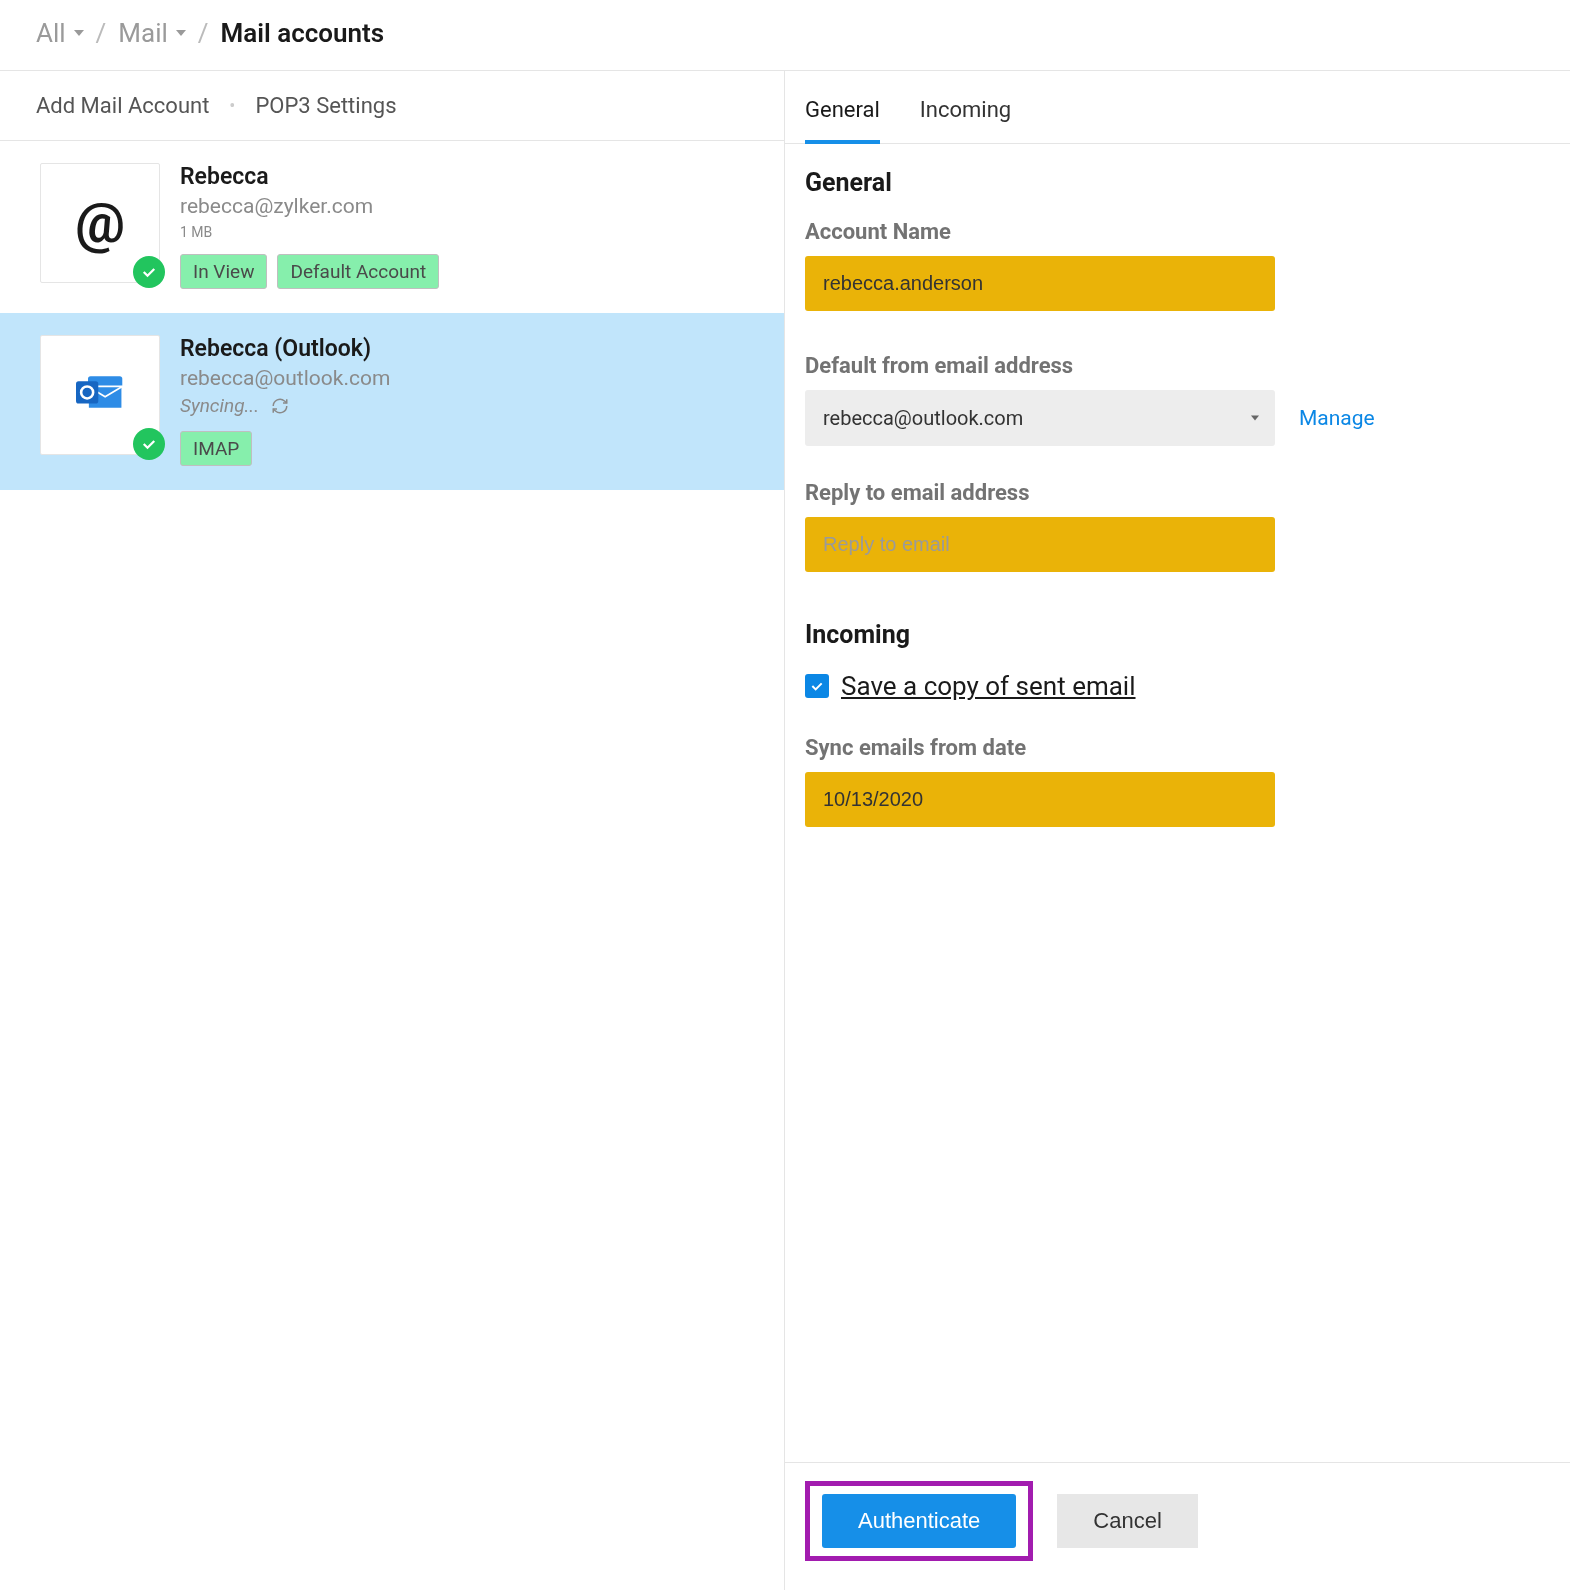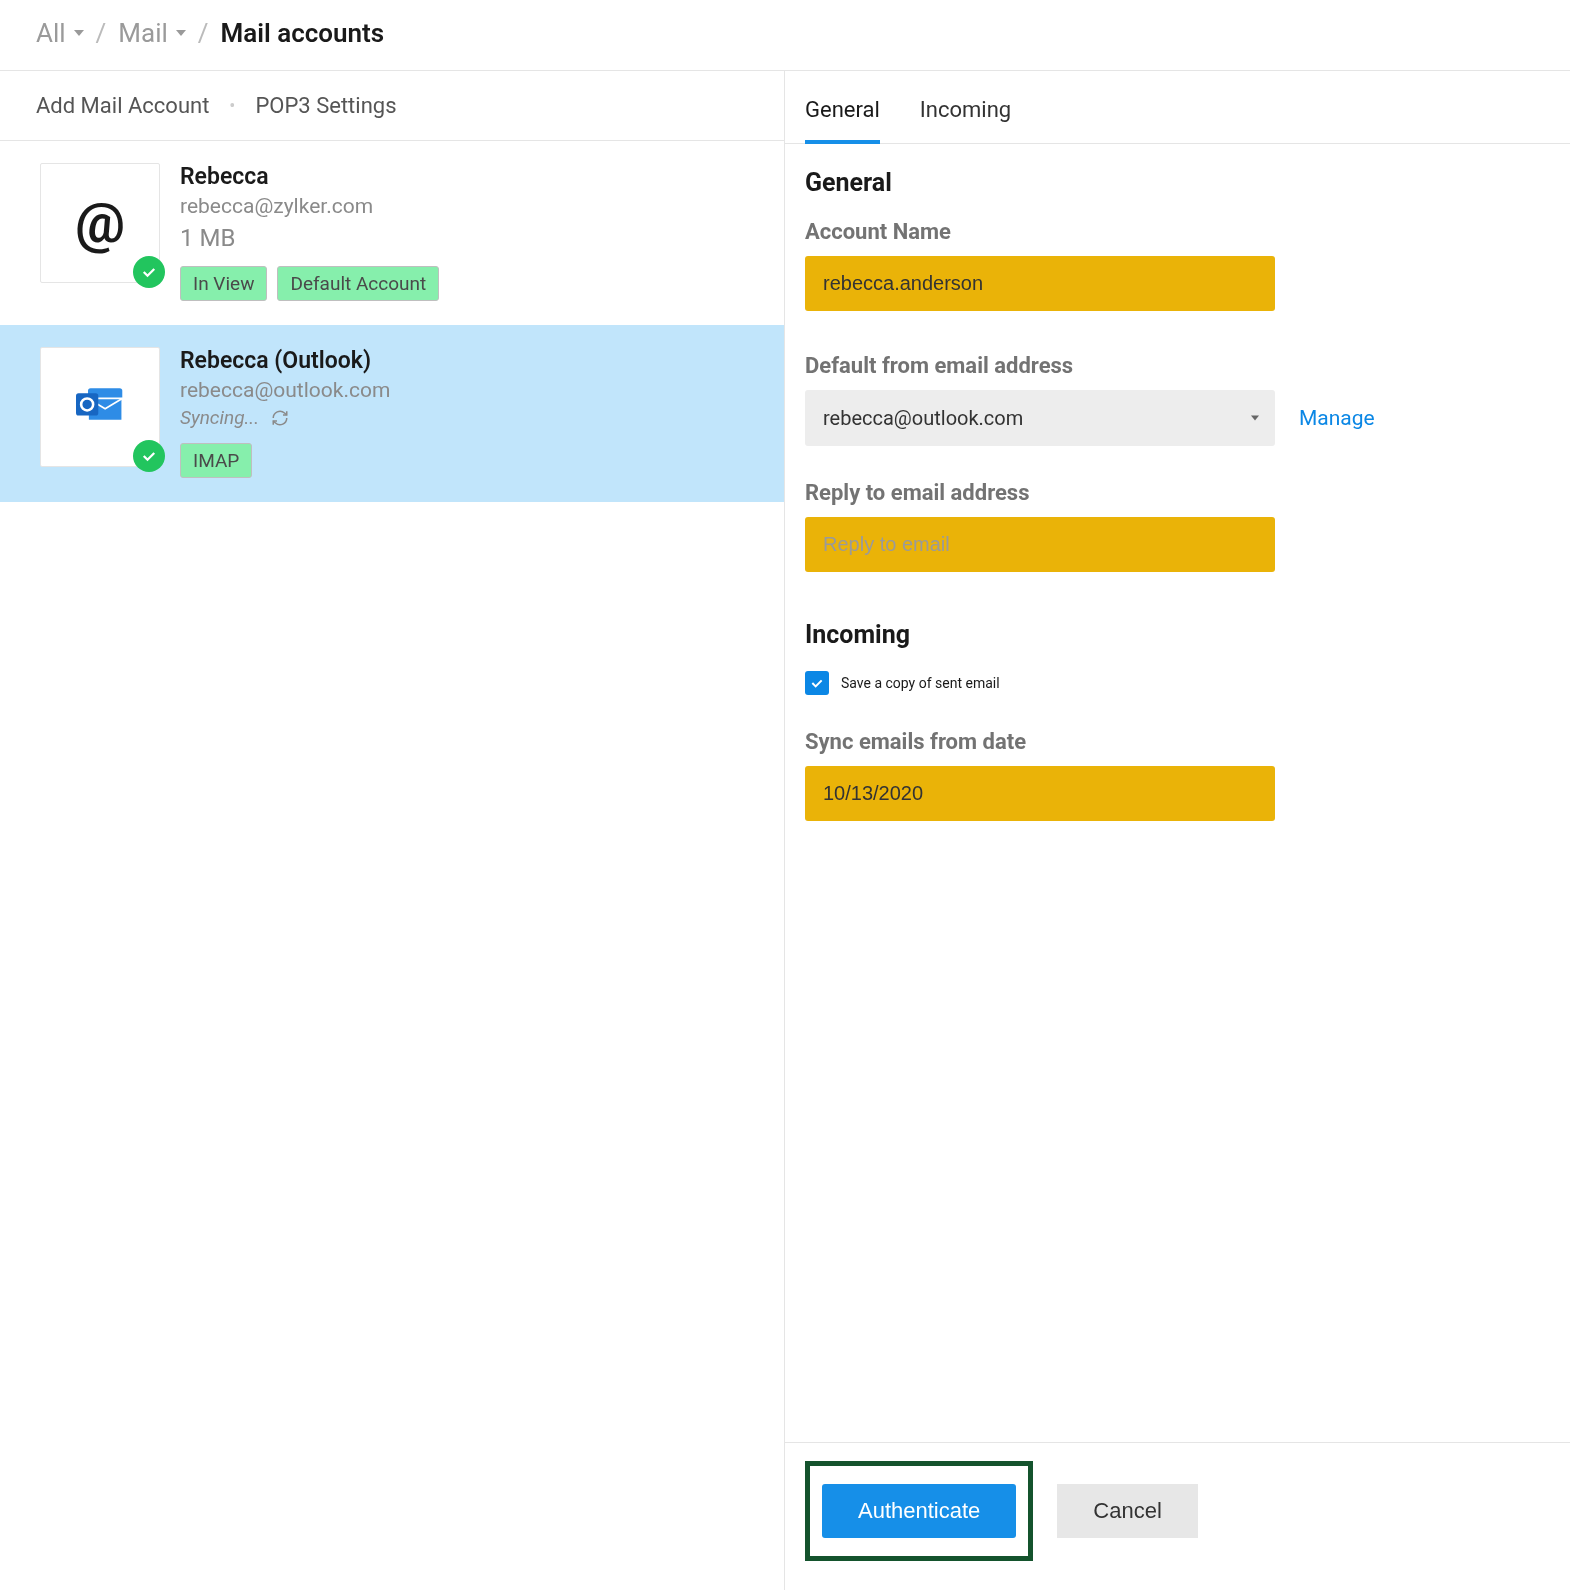--- a/index.html
+++ b/index.html
@@ -133,21 +133,21 @@
     .account-name {
       font-size: 23px;
       font-weight: 600;
       color: #1a1a1a;
     }
     .account-email {
       font-size: 21px;
       color: #8a8a8a;
     }
     .account-size {
-      font-size: 24px;
+      font-size: 14px;
       color: #8a8a8a;
       margin-top: 2px;
     }
     .account-status-row {
       display: flex;
       align-items: center;
       gap: 12px;
       font-size: 19px;
       color: #8a8a8a;
       font-style: italic;
@@ -250,21 +250,22 @@
     .link {
       color: #0b87e5;
       font-size: 21px;
       cursor: pointer;
     }
     .checkbox-row {
       display: flex;
       align-items: center;
       gap: 12px;
       margin-bottom: 34px;
-      font-size: 14px;
+      font-size: 26px;
+      text-decoration: underline;
     }
     .checkbox {
       width: 24px;
       height: 24px;
       background: #0b87e5;
       border-radius: 3px;
       display: flex;
       align-items: center;
       justify-content: center;
       flex: 0 0 24px;
@@ -278,22 +279,22 @@
       fill: none;
     }
     .footer {
       padding: 18px 20px 30px 20px;
       border-top: 1px solid #e5e5e5;
       display: flex;
       gap: 24px;
       align-items: center;
     }
     .highlight-frame {
-      border: 5px solid #14532d;
-      padding: 18px 12px;
+      border: 5px solid #a21caf;
+      padding: 8px 12px;
       display: inline-block;
     }
     .btn-primary {
       background: #168fe8;
       color: #fff;
       font-size: 22px;
       border: none;
       padding: 14px 36px;
       border-radius: 3px;
       cursor: pointer;

